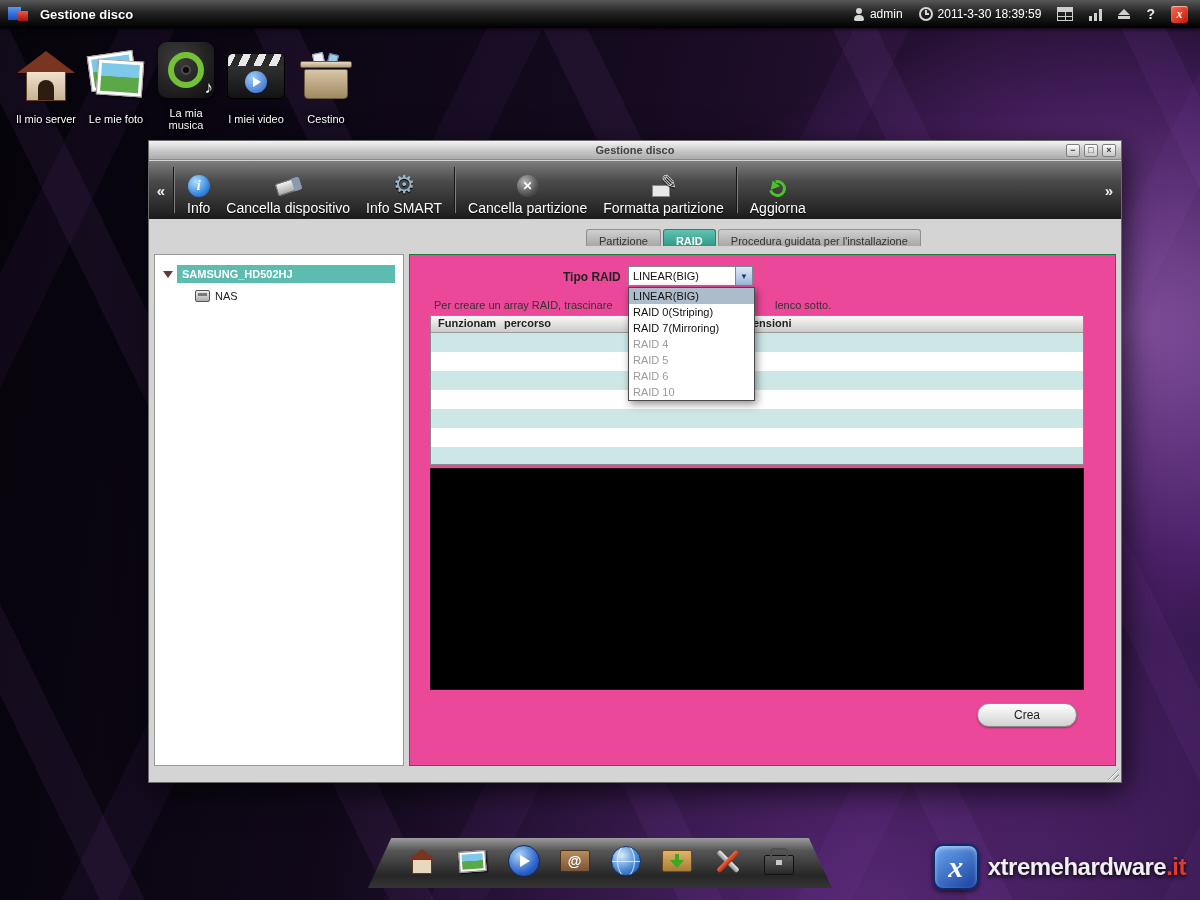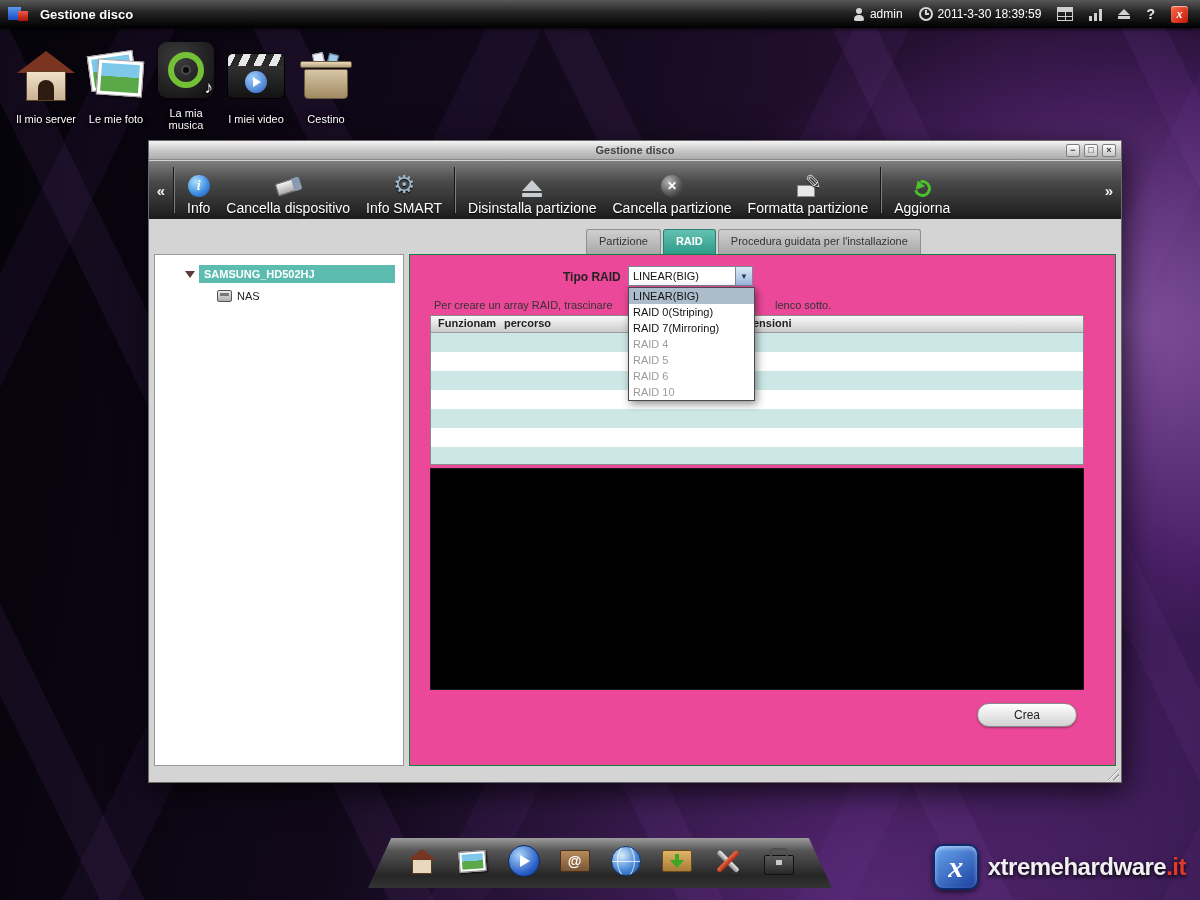--- a/index.html
+++ b/index.html
@@ -118,27 +118,27 @@
   .eject-big .bar { width:20px; height:4px; background:#c9cdd2; border-radius:1px; }
   .delete-circle { width:22px; height:22px; border-radius:50%; background:radial-gradient(circle at 35% 30%, #b4b4b4, #545454 60%, #262626);
     color:#fff; font-weight:bold; font-size:12px; line-height:22px; text-align:center; }
   .pencil-wrap { position:relative; width:24px; height:24px; }
   .pencil-wrap .pad { position:absolute; left:1px; bottom:0; width:18px; height:12px; background:#e8e8e8; border:1px solid #888; }
   .pencil-wrap .pen { position:absolute; right:-2px; top:-3px; font-size:20px; color:#d6d6d6; text-shadow:0 1px 1px #000; }
   .refresh-circ { width:17px; height:17px; border:3px solid #4cc22a; border-left-color:transparent; border-radius:50%; position:relative; transform:rotate(30deg); }
   .refresh-circ::after { content:""; position:absolute; left:-8px; top:-3px; border:5px solid transparent; border-right:8px solid #4cc22a; transform:rotate(40deg); }
 
   
-  .tabbar { position:absolute; top:88px; left:437px; height:25px; display:flex; gap:2px; z-index:5; }
+  .tabbar { position:absolute; top:88px; left:437px; height:17px; display:flex; gap:2px; z-index:5; }
   .tab { padding:0 12px; font-size:11px; line-height:23px; color:#333; background:linear-gradient(#d0d0d0,#a8a8a8);
     border:1px solid #8f8f8f; border-bottom:none; border-radius:3px 3px 0 0; cursor:default; white-space:nowrap; }
   .tab.active { background:linear-gradient(#63c2b2,#2f9a87); color:#fff; font-weight:bold; border-color:#27806f; }
 
   
-  .tree-panel { position:absolute; left:5px; top:113px; width:250px; bottom:16px; background:#fff; border:1px solid #999;padding-left:22px; }
+  .tree-panel { position:absolute; left:5px; top:113px; width:250px; bottom:16px; background:#fff; border:1px solid #999; }
   .tree-root-row { display:flex; align-items:center; margin:10px 8px 0 8px; }
   .tri-down { width:0; height:0; border-left:5px solid transparent; border-right:5px solid transparent; border-top:7px solid #5c3a3a; margin-right:4px; }
   .tree-root-label { flex:1; background:#5cbcb0; color:#fff; font-weight:bold; font-size:11px; padding:3px 5px; }
   .tree-child-row { display:flex; align-items:center; gap:5px; margin:7px 0 0 40px; font-size:11px; color:#222; }
   .disk-icon { width:15px; height:12px; background:linear-gradient(#ececec,#aeaeae); border:1px solid #555; border-radius:2px; position:relative; }
   .disk-icon::after { content:""; position:absolute; left:2px; top:2px; right:2px; height:3px; background:#787878; }
 
   
   .main-panel { position:absolute; left:260px; top:113px; right:5px; bottom:16px; background:#ec4899; border:1px solid #15803d; }
   .tipo-label { position:absolute; left:153px; top:15px; font-size:12px; font-weight:bold; color:#222; }
@@ -333,29 +333,20 @@
     </div>
     <div class="tool">
       <div class="ic">
           <div class="gear-glyph">⚙</div>
         </div>
       <div class="lb">Info SMART</div>
     </div>
     <div class="tb-sep"></div>
     <div class="tool">
       <div class="ic">
-          <div class="eject-big">
-            <i class="tri"></i>
-            <i class="bar"></i>
-          </div>
-        </div>
-      <div class="lb">Disinstalla partizione</div>
-    </div>
-    <div class="tool">
-      <div class="ic">
           <div class="delete-circle">✕</div>
         </div>
       <div class="lb">Cancella partizione</div>
     </div>
     <div class="tool">
       <div class="ic">
           <div class="pencil-wrap">
             <i class="pad"></i>
             <i class="pen">✎</i>
           </div>

